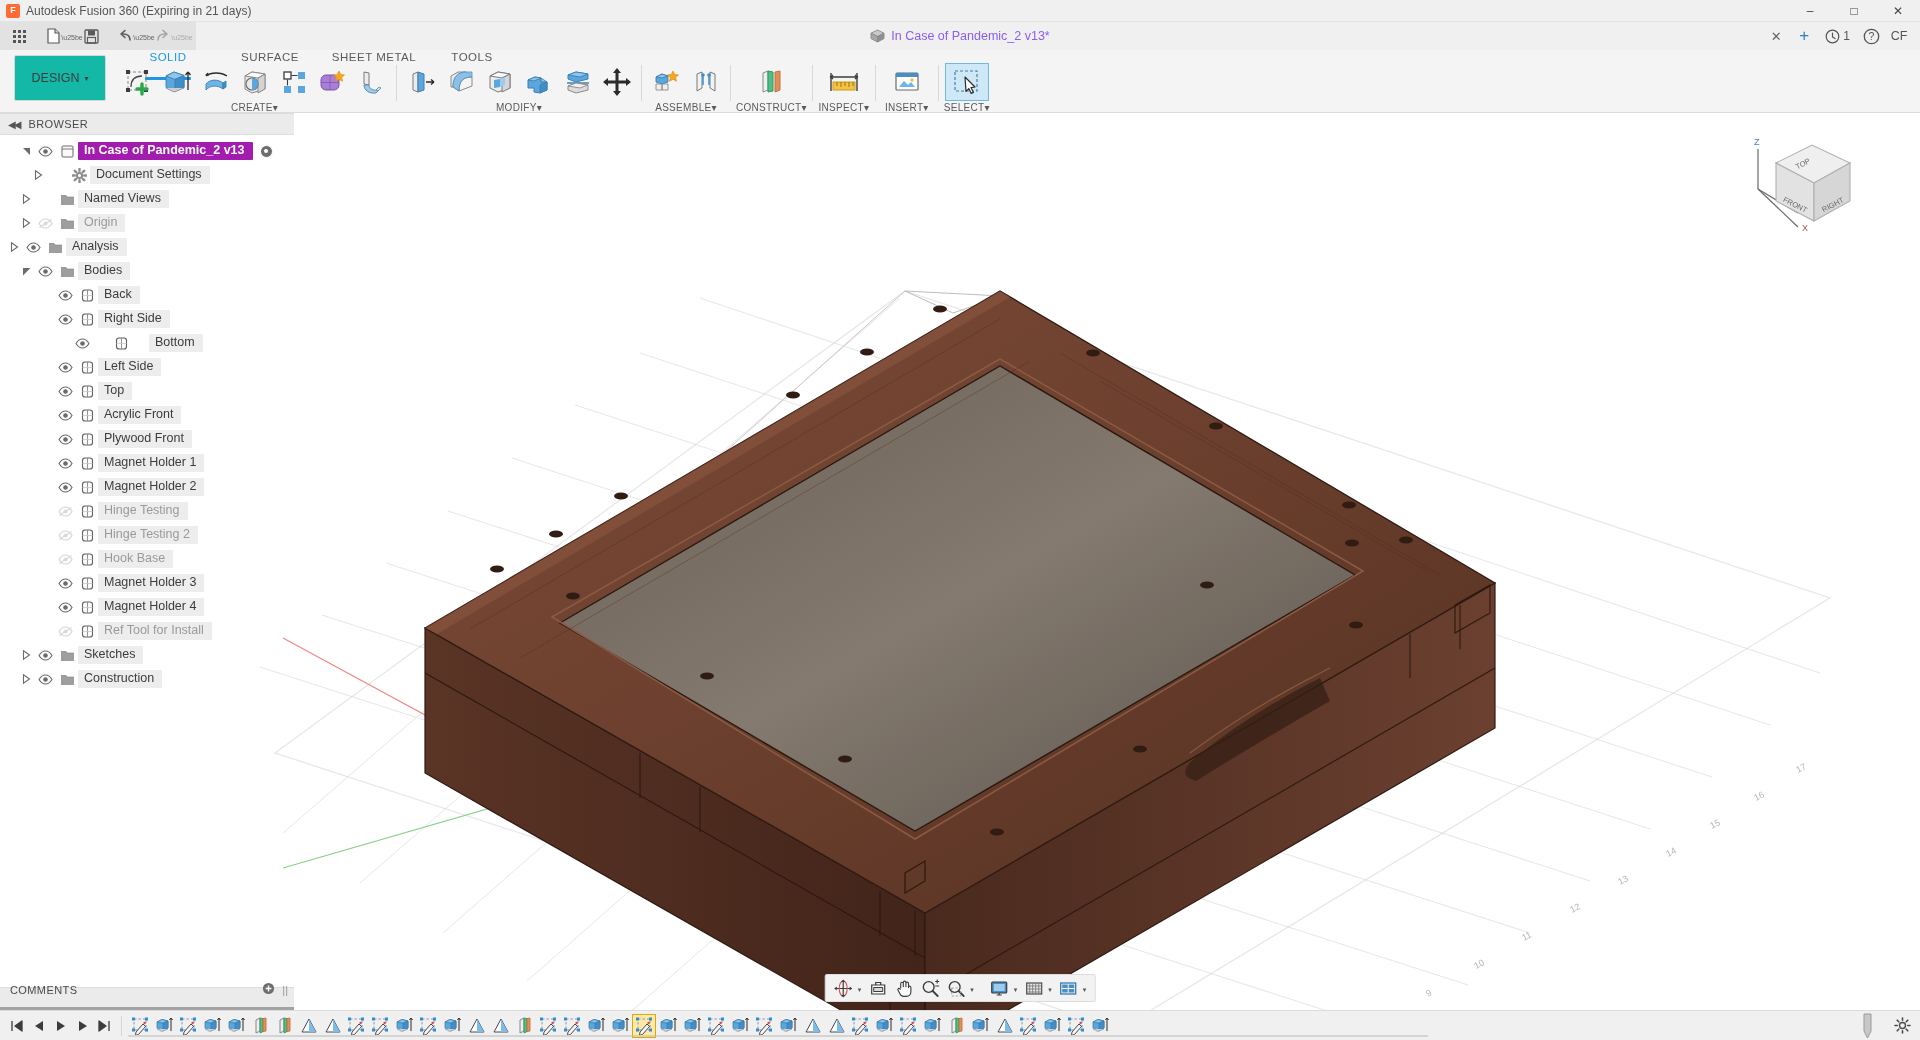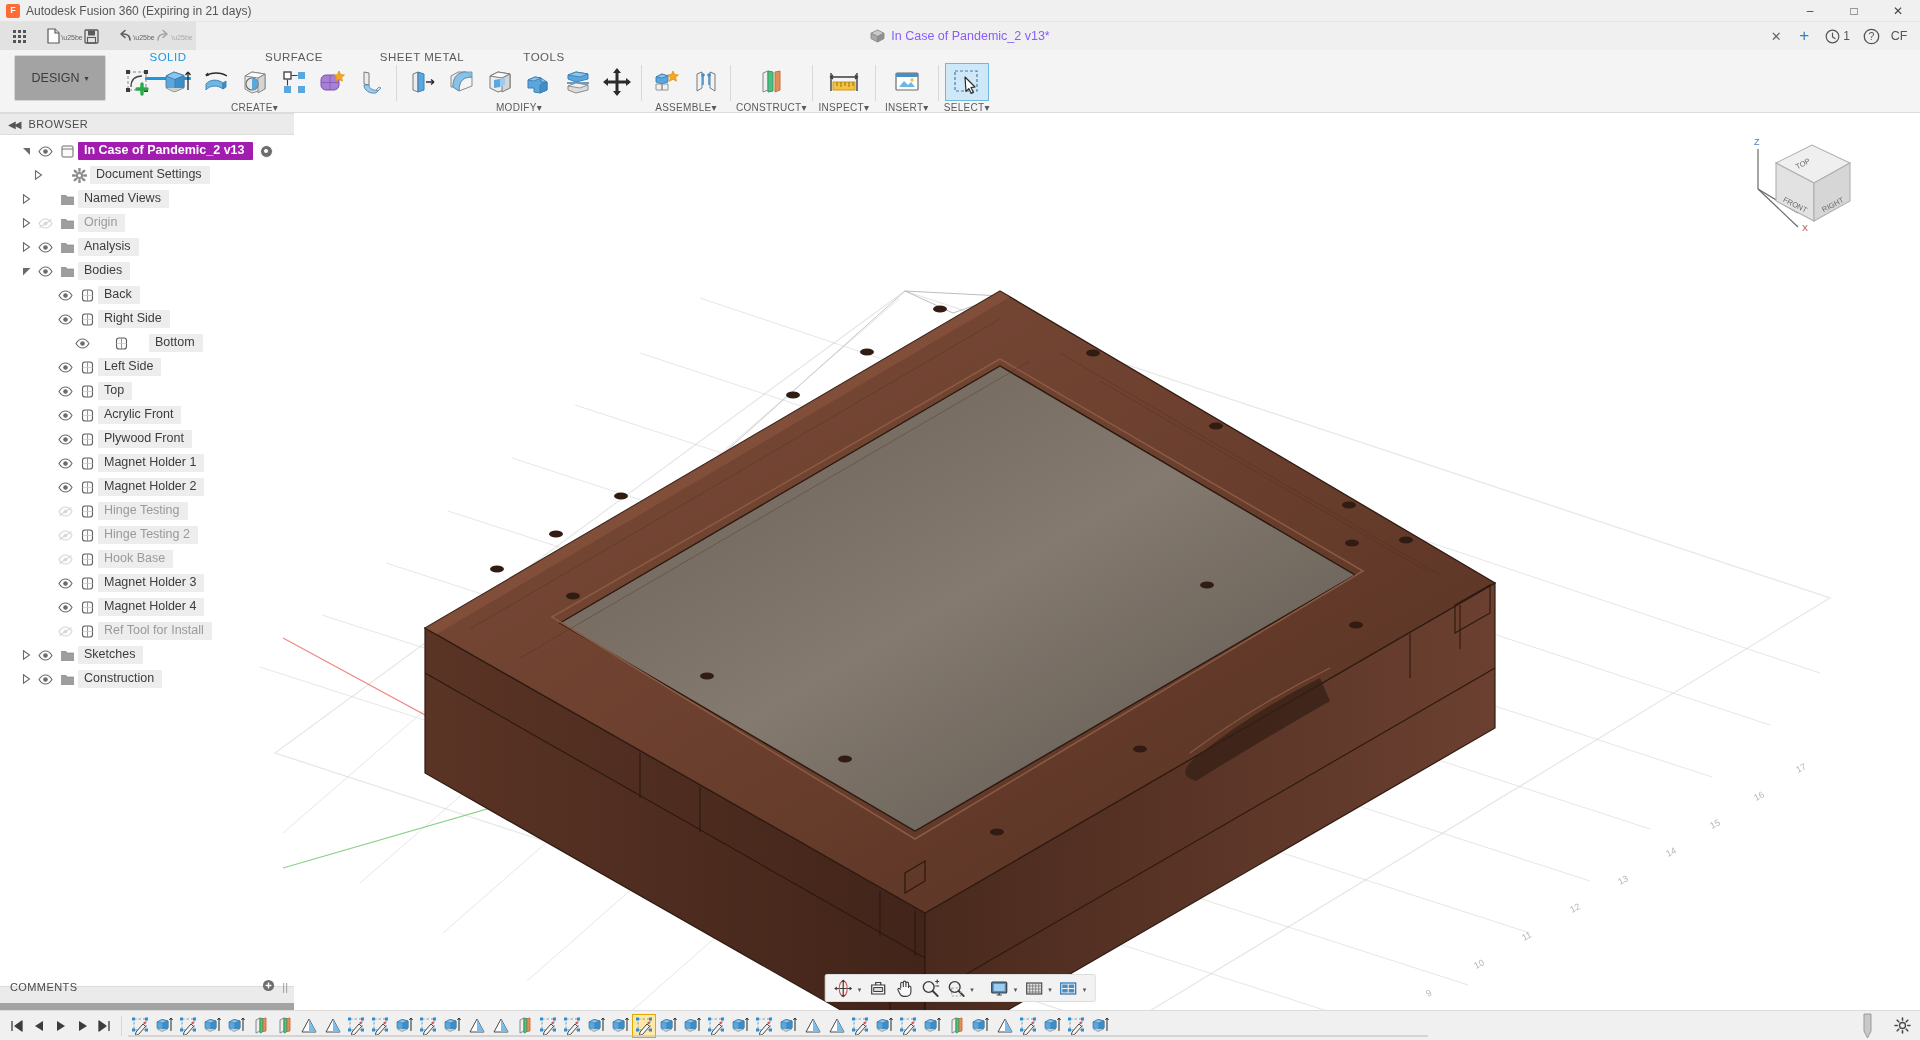--- a/index.html
+++ b/index.html
@@ -59,26 +59,26 @@
   }
   .dr-btn { width:26px; height:24px; display:flex; align-items:center; justify-content:center; color:#555; }
   .dr-pill { display:flex; align-items:center; gap:3px; padding:0 6px; height:22px; color:#555; }
 
   
   .ribbon {
     flex:0 0 63px; height:63px; background:#f4f4f4; border-bottom:1px solid #dcdcdc;
     display:flex; align-items:stretch; position:relative; z-index:20;
   }
   .design-box {
-    width:92px; margin:5px 6px 11px 14px; border:1px solid #d6d6d6; background:#a3a3a3;
+    width:92px; margin:5px 6px 11px 14px; border:1px solid #d6d6d6; background:#14b8a6;
     border-radius:2px; display:flex; align-items:center; justify-content:center; gap:5px;
     font-size:12.5px; color:#3c3c3c;text-align:center;
   }
   .ribbon-main { flex:1; display:flex; flex-direction:column; min-width:0; }
-  .tabrow { height:17px; display:flex; align-items:center; padding-left:4px;gap:24px; }
+  .tabrow { height:17px; display:flex; align-items:center; padding-left:4px; }
   .rtab {
     font-size:11.5px; color:#5a5a5a; letter-spacing:.5px; padding:1px 0 0 0; text-align:center;
     position:relative;
   }
   .rtab.active { color:#1b98e0; }
   .rtab .uline {
     position:absolute; left:50%; transform:translateX(-50%);
     bottom:-17px; width:46px; height:3px; background:#1b98e0; border-radius:1px;
   }
   .iconrow { flex:1; display:flex; align-items:flex-start; padding-left:6px; position:relative; }
@@ -116,21 +116,21 @@
   .node.hidden-item .nlabel { color:#9a9a9a; }
   .badge-dot {
     width:13px; height:13px; border-radius:50%; border:1.5px solid #fff; background:#6e6e6e;
     margin-left:7px; display:flex; align-items:center; justify-content:center;
   }
   .badge-dot i { width:4px; height:4px; background:#fff; border-radius:50%; }
 
   
   .comments {
     position:absolute; left:0; bottom:0; width:294px; height:23px; z-index:12;
-    background:#ebebeb; border-top:1px solid #dcdcdc; border-bottom:7px solid #a3a3a3;
+    background:#ebebeb; border-top:1px solid #dcdcdc; border-bottom:3px solid #a3a3a3;
     display:flex; align-items:center; padding:0 6px 16px 10px;
   }
   .cm-title { font-size:11px; color:#4a4a4a; letter-spacing:.4px; }
   .cm-right { margin-left:auto; display:flex; align-items:center; gap:7px; }
 
   
   .canvas { position:absolute; inset:0; background:#fff; overflow:hidden; }
   .canvas svg { display:block; }
 
   
@@ -769,21 +769,21 @@
                 </svg>
               </span>
               <span class="ticon">
                 <svg width="15" height="15" viewBox="0 0 15 15">
                   <path d="M1 3.5h5l1.3 1.6H14V13H1z" fill="#9e9e9e"></path>
                   <path d="M1 3.5h5l1.3 1.6H14" fill="none" stroke="#8a8a8a" stroke-width=".8"></path>
                 </svg>
               </span>
               <span class="nlabel">Origin</span>
             </div>
-            <div class="node" style="padding-left: 18px;">
+            <div class="node" style="padding-left: 6px;">
               <span class="arrow closed">
                 <svg width="9" height="10" viewBox="0 0 9 10">
                   <path d="M1.5 .8 L7.5 5 L1.5 9.2z" fill="none" stroke="#6b6b6b" stroke-width="1.1"></path>
                 </svg>
               </span>
               <span class="eye">
                 <svg width="15" height="11" viewBox="0 0 15 11">
                   <path d="M1 5.5C3 2 6 1 7.5 1S12 2 14 5.5C12 9 9 10 7.5 10S3 9 1 5.5z" fill="none" stroke="#6b6b6b" stroke-width="1.1"></path>
                   <circle cx="7.5" cy="5.5" r="2.3" fill="#6b6b6b"></circle>
                 </svg>

